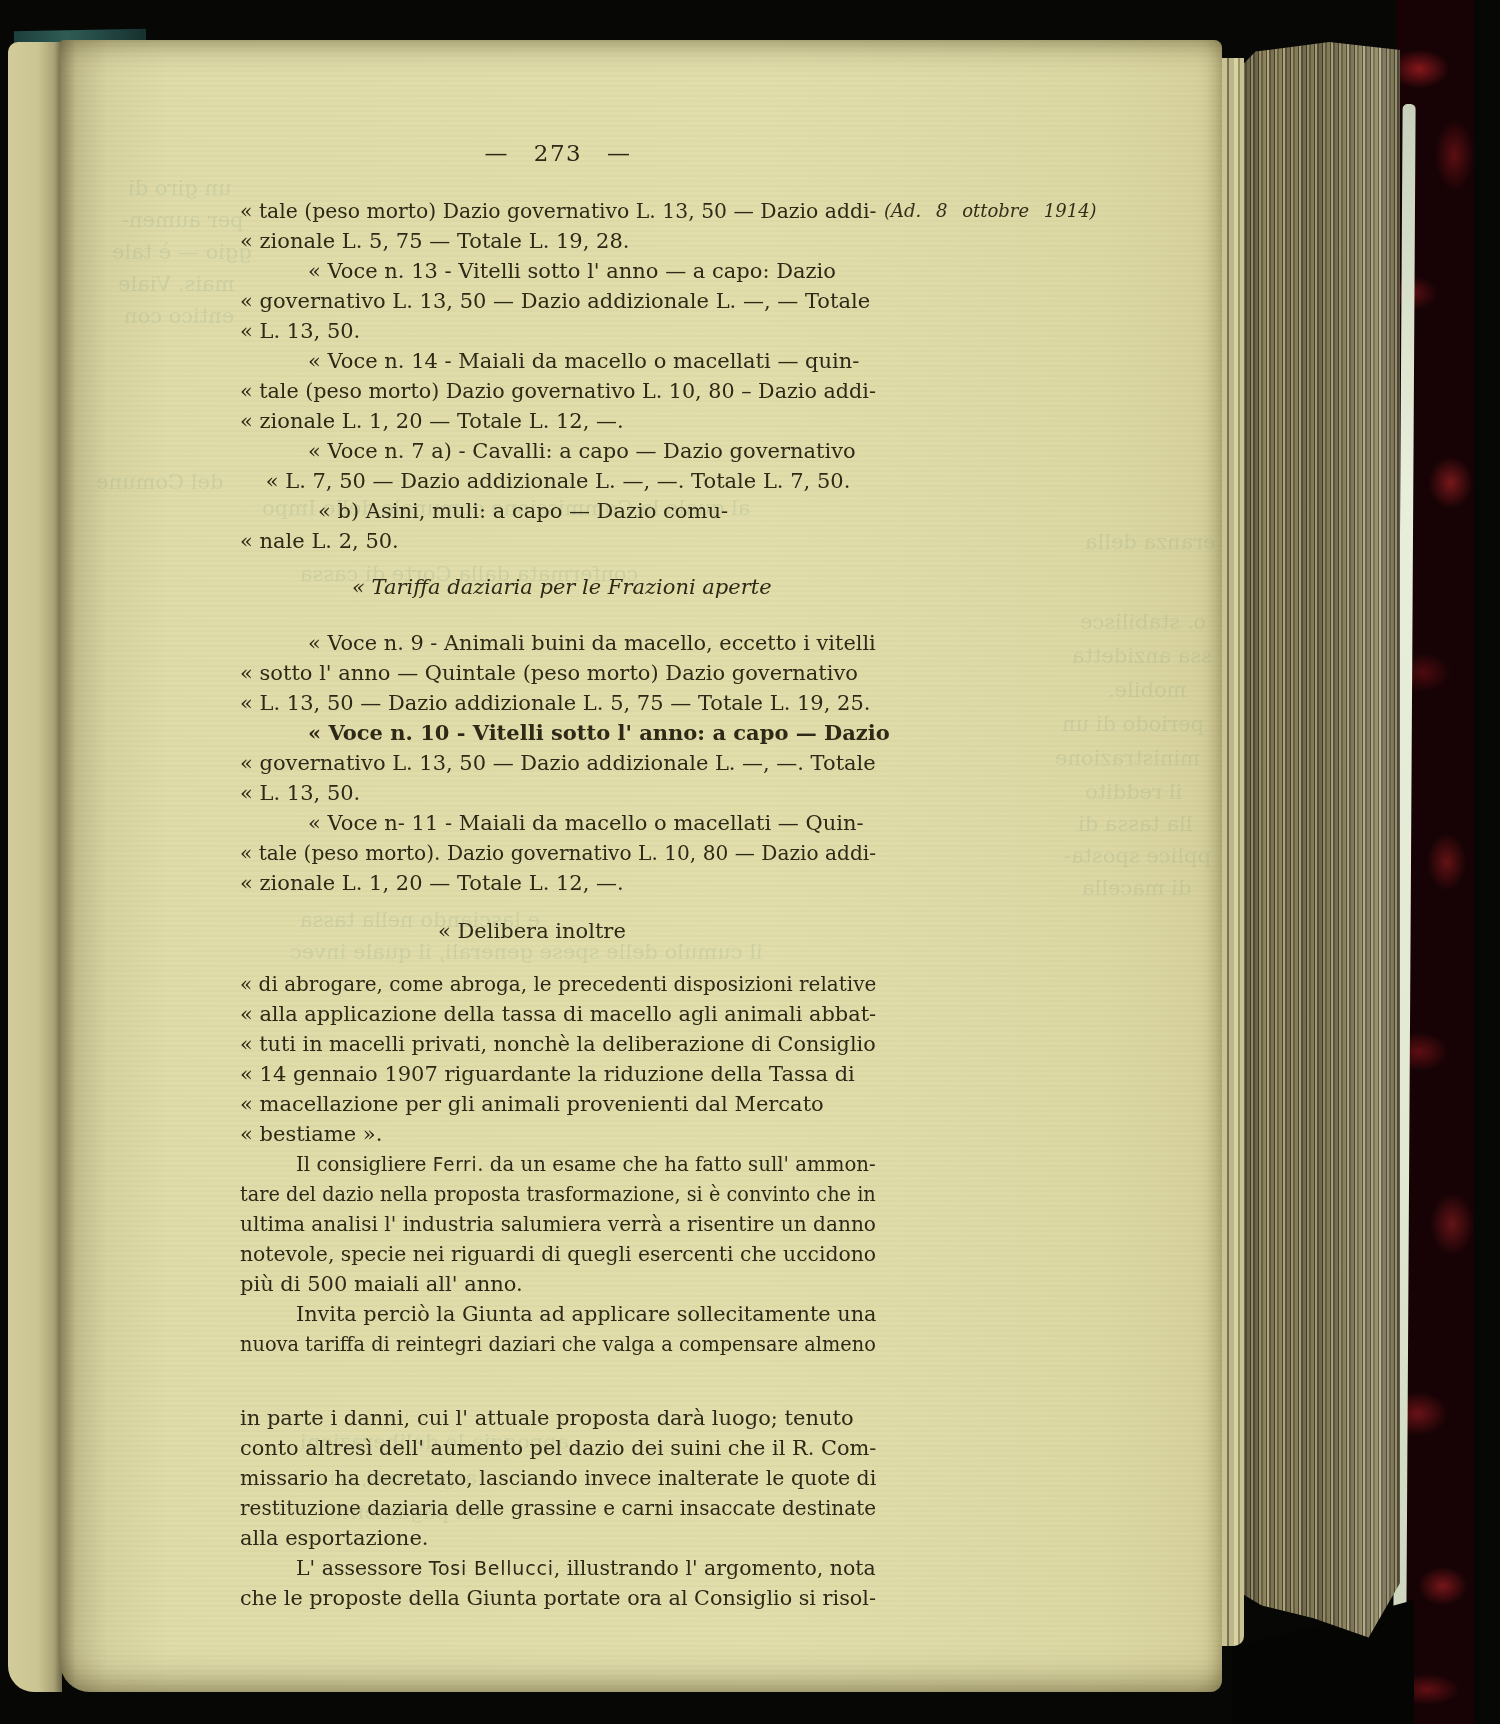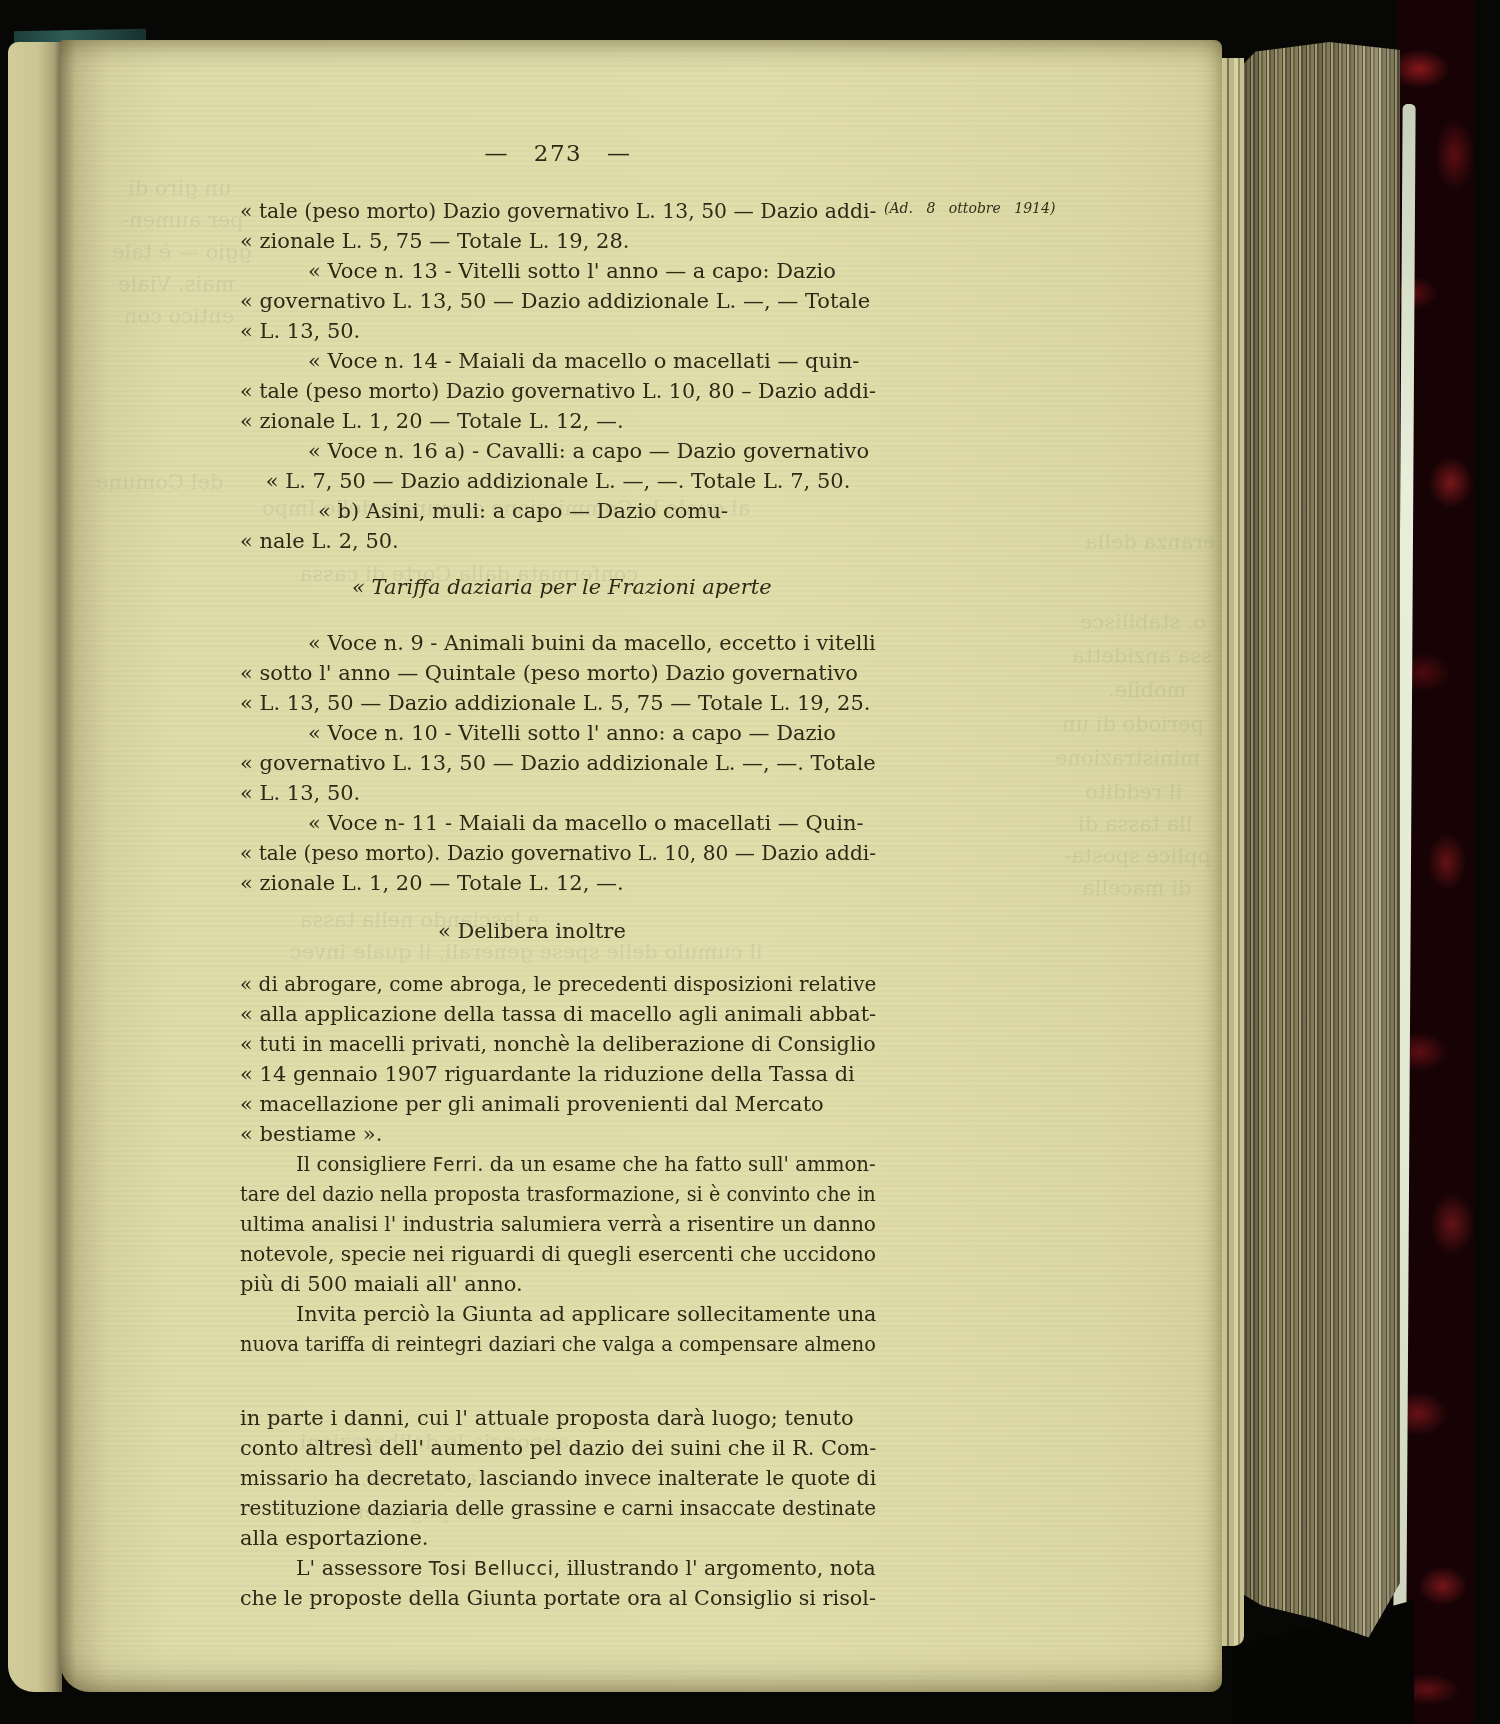--- a/index.html
+++ b/index.html
@@ -77,21 +77,21 @@
     position:absolute;color:#7f9c80;opacity:.18;font-size:21px;white-space:nowrap;
     transform:scaleX(-1);transform-origin:center;filter:blur(.6px);
   }
   
   .page-num{
     position:absolute;left:240px;top:140px;width:636px;text-align:center;
     color:#2e2816;font-size:23px;letter-spacing:1.5px;word-spacing:16px;
   }
   .margin-note{
     position:absolute;left:884px;top:200px;width:310px;
-    color:#352d19;font-size:14px;font-style:italic;word-spacing:9px;white-space:nowrap;
+    color:#352d19;font-size:18px;font-style:italic;word-spacing:9px;white-space:nowrap;
   }
   .text-col{
     position:absolute;left:240px;top:196px;width:636px;
     color:#2e2816;font-size:21px;line-height:30px;
   }
   .line{white-space:nowrap;height:30px;transform-origin:left center;}
   .qi  {margin-left:68px;}
   .qi2 {margin-left:78px;}
   .h1  {margin-left:112px;font-style:italic;margin-top:16px;margin-bottom:26px;}
   .h2  {margin-left:198px;margin-top:18px;margin-bottom:23px;}
@@ -141,29 +141,29 @@
 <div class="margin-note">(Ad. 8 ottobre 1914)</div>
 <div class="text-col" id="text-col">
     <div class="line q j" style="transform: scaleX(0.969512);">« tale (peso morto) Dazio governativo L. 13, 50 — Dazio addi-</div>
     <div class="line q">« zionale L. 5, 75 — Totale L. 19, 28.</div>
     <div class="line qi j" style="word-spacing: 0px;">« Voce n. 13 - Vitelli sotto l' anno — a capo: Dazio</div>
     <div class="line q j" style="word-spacing: 0px;">« governativo L. 13, 50 — Dazio addizionale L. —, — Totale</div>
     <div class="line q">« L. 13, 50.</div>
     <div class="line qi j" style="word-spacing: 0px;">« Voce n. 14 - Maiali da macello o macellati — quin-</div>
     <div class="line q j" style="transform: scaleX(0.98452);">« tale (peso morto) Dazio governativo L. 10, 80 – Dazio addi-</div>
     <div class="line q">« zionale L. 1, 20 — Totale L. 12, —.</div>
-    <div class="line qi j" style="word-spacing: 0px;">« Voce n. 16 a) - Cavalli: a capo — Dazio governativo</div>
+    <div class="line qi j" style="word-spacing: 0px;">« Voce n. 7 a) - Cavalli: a capo — Dazio governativo</div>
     <div class="line q j" style="word-spacing: 0px; text-align: center;">« L. 7, 50 — Dazio addizionale L. —, —. Totale L. 7, 50.</div>
     <div class="line qi2 j" style="word-spacing: 0px;">« b) Asini, muli: a capo — Dazio comu-</div>
     <div class="line q">« nale L. 2, 50.</div>
     <div class="line h1">« Tariffa daziaria per le Frazioni aperte</div>
     <div class="line qi j" style="transform: scaleX(0.993007);">« Voce n. 9 - Animali buini da macello, eccetto i vitelli</div>
     <div class="line q j" style="word-spacing: 0px;">« sotto l' anno — Quintale (peso morto) Dazio governativo</div>
     <div class="line q j" style="word-spacing: 0px;">« L. 13, 50 — Dazio addizionale L. 5, 75 — Totale L. 19, 25.</div>
-    <div class="line qi j" style="word-spacing: 0px;">« Voce n. 10 - Vitelli sotto l' anno: a capo — Dazio</div>
+    <div class="line qi j" style="word-spacing: 0px; font-weight: bold;">« Voce n. 10 - Vitelli sotto l' anno: a capo — Dazio</div>
     <div class="line q j" style="word-spacing: -0.0909091px;">« governativo L. 13, 50 — Dazio addizionale L. —, —. Totale</div>
     <div class="line q">« L. 13, 50.</div>
     <div class="line qi j" style="word-spacing: 0px;">« Voce n- 11 - Maiali da macello o macellati — Quin-</div>
     <div class="line q j" style="transform: scaleX(0.959276);">« tale (peso morto). Dazio governativo L. 10, 80 — Dazio addi-</div>
     <div class="line q">« zionale L. 1, 20 — Totale L. 12, —.</div>
     <div class="line h2">« Delibera inoltre</div>
     <div class="line q j" style="transform: scaleX(0.952096);">« di abrogare, come abroga, le precedenti disposizioni relative</div>
     <div class="line q j" style="transform: scaleX(0.99375);">« alla applicazione della tassa di macello agli animali abbat-</div>
     <div class="line q j" style="transform: scaleX(0.987578);">« tuti in macelli privati, nonchè la deliberazione di Consiglio</div>
     <div class="line q j" style="word-spacing: 0px;">« 14 gennaio 1907 riguardante la riduzione della Tassa di</div>

